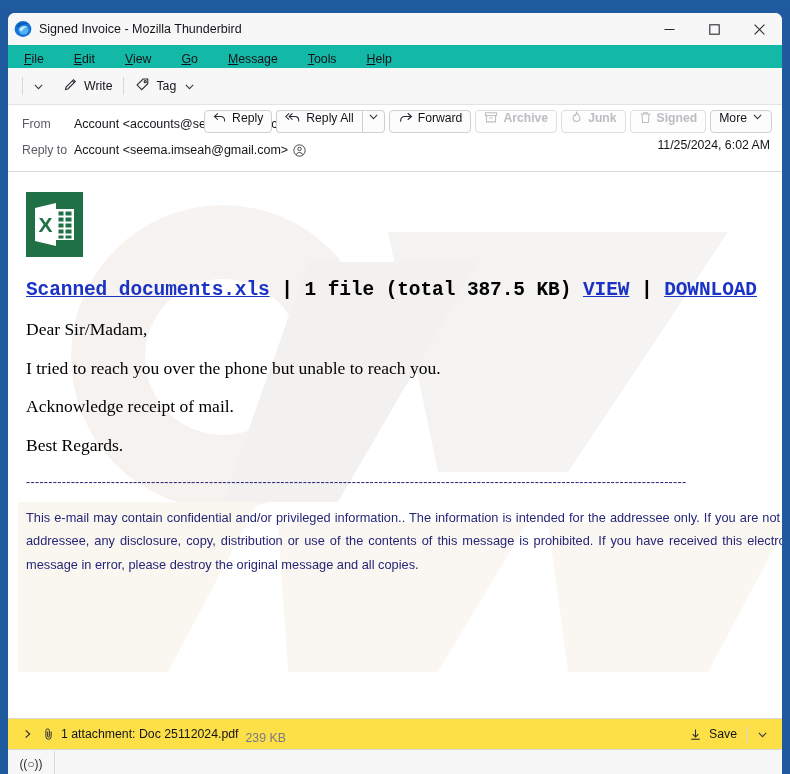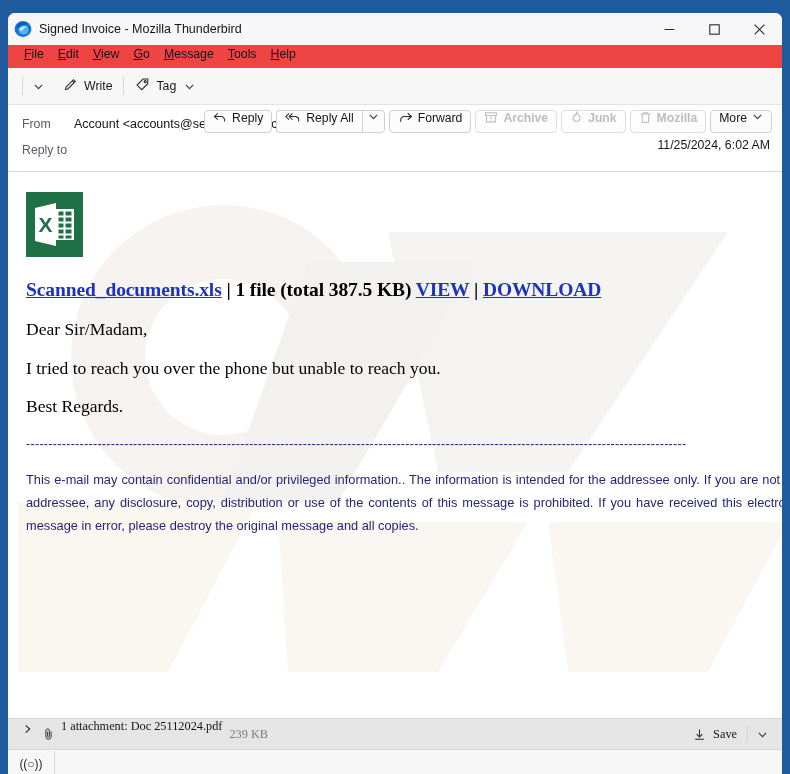--- a/index.html
+++ b/index.html
@@ -55,26 +55,26 @@
   .winbtn {
     width: 45px; height: 32px;
     display: flex; align-items: center; justify-content: center;
     color: #2b2a33;
   }
   .winbtn svg { display: block; }
 
   
   .menubar {
     height: 23px;
-    background: #ef4444;
-    display: flex;
-    align-items: flex-start;
+    background: #14b8a6;
+    display: flex;
+    align-items: flex-end;
     padding-left: 9px;
     flex: 0 0 auto;
-    gap: 0px;
+    gap: 16px;
   }
   .menuitem {
     font-size: 12.3px;
     color: #15141a;
     padding: 2px 7px;
     white-space: nowrap;
     border-radius: 3px;
   }
   .menuitem u { text-decoration: underline; }
 
@@ -212,21 +212,21 @@
     position: relative;
     padding: 20px 0 0 18px;
     z-index: 2;
   }
   .xlsicon {
     width: 57px; height: 65px;
     display: block;
   }
   .linkline {
     margin-top: 22px;
-    font-family: Liberation Serif, serif;
+    font-family: Liberation Mono, monospace;
     font-size: 19.5px;
     font-weight: bold;
     color: #000000;
     white-space: nowrap;
     letter-spacing: -0.1px;
   }
   .linkline a {
     color: #1a33c4;
     text-decoration: underline;
   }
@@ -259,26 +259,26 @@
     text-align: justify;
     line-height: 1.83;
     overflow: hidden;
     height: 72px;
   }
 
   
   .attachbar {
     flex: 0 0 auto;
     height: 30px;
-    background: #e5e5e5;
+    background: #fde047;
     border-top: 1px solid #d8d8dc;
     display: flex;
+    align-items: center;
     padding: 0 8px 0 10px;
     position: relative;
-    font-family: Liberation Serif, serif;
   }
   .attach-expand {
     display: flex; align-items: center; justify-content: center;
     width: 18px; height: 20px;
     color: #15141a;
   }
   .clip {
     margin: 0 6px 0 6px;
     display: flex; align-items: center;
   }
@@ -470,21 +470,21 @@
         <span>Junk</span>
       </div>
       <div class="abtn disabled">
         <span>
           <svg width="13" height="13" viewBox="0 0 14 14" fill="none" stroke="#bcbcc2" stroke-width="1.15">
             <line x1="1.8" y1="3.2" x2="12.2" y2="3.2"></line>
             <path d="M5 3.2 V1.9 h4 v1.3"></path>
             <path d="M3.2 3.2 L3.9 12.3 h6.2 L10.8 3.2"></path>
           </svg>
         </span>
-        <span>Mozilla</span>
+        <span>Signed</span>
       </div>
       <div class="abtn">
         <span>More</span>
         <span style="display:flex;">
           <svg width="11" height="11" viewBox="0 0 12 12" fill="none" stroke="#3a3a44" stroke-width="1.2">
                 <polyline points="2,4.3 6,8.3 10,4.3"></polyline>
               </svg>
         </span>
       </div>
     </div>
@@ -499,20 +499,30 @@
             <circle cx="7" cy="5.3" r="1.85"></circle>
             <path d="M3.5 11.6 a3.7 3.7 0 0 1 7 0"></path>
           </svg>
         </span>
       </div>
     </div>
 
 
     <div class="hrow">
       <div class="hlabel">Reply to</div>
+      <div class="hvalue">
+        <span>Account &lt;seema.imseah@gmail.com&gt;</span>
+        <span class="contacticon">
+          <svg width="13" height="13" viewBox="0 0 14 14" fill="none" stroke="#3a3a44" stroke-width="1">
+            <circle cx="7" cy="7" r="6.1"></circle>
+            <circle cx="7" cy="5.3" r="1.85"></circle>
+            <path d="M3.5 11.6 a3.7 3.7 0 0 1 7 0"></path>
+          </svg>
+        </span>
+      </div>
     </div>
 
 
     <div class="datetext">11/25/2024, 6:02 AM</div>
   </div>
 
   <div class="bodypane">
 
     <svg class="watermark" viewBox="0 0 790 500" preserveAspectRatio="none">
       <g fill="#f4f1ee" opacity="0.95">
@@ -551,20 +561,21 @@
         </svg>
       </span>
 
       <div class="linkline">
         <a href="#">Scanned_documents.xls</a><span> | </span><span>1 file (total 387.5 KB)</span> <a href="#">VIEW</a><span> | </span><a href="#">DOWNLOAD</a>
       </div>
 
       <div class="bodytext">
         <p>Dear Sir/Madam,</p>
         <p>I tried to reach you over the phone but unable to reach you.</p>
+        <p>Acknowledge receipt of mail.</p>
         <p>Best Regards.</p>
       </div>
 
       <div class="dashrule">------------------------------------------------------------------------------------------------------------------------------------------------------------------</div>
 
       <div class="disclaimer">This e-mail may contain confidential and/or privileged information.. The information is intended for the addressee only. If you are not the addressee, any disclosure, copy, distribution or use of the contents of this message is prohibited. If you have received this electronic message in error, please destroy the original message and all copies.</div>
     </div>
   </div>
 
   <div class="attachbar">

